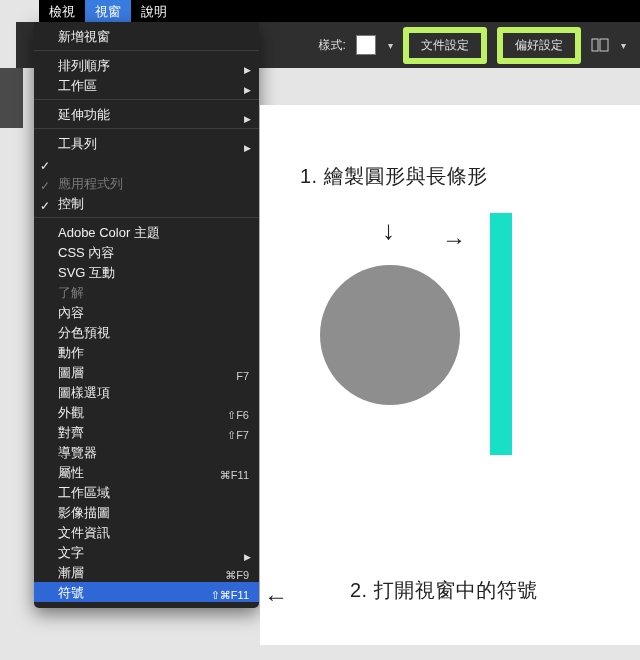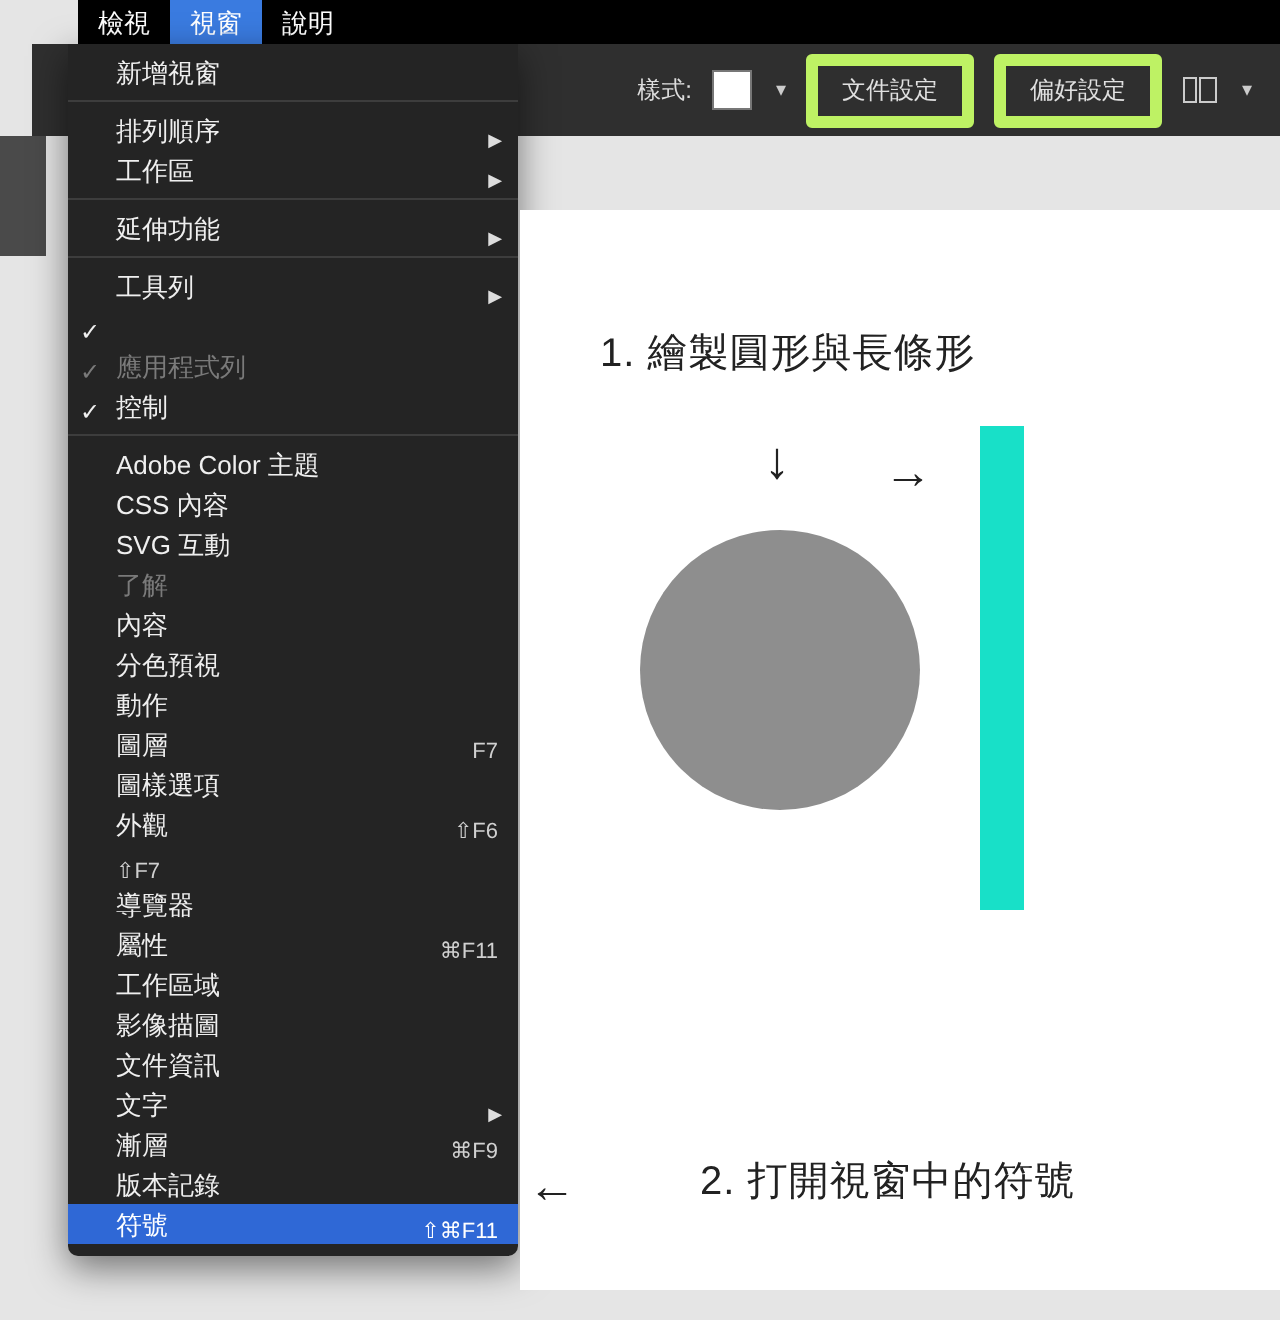--- a/index.html
+++ b/index.html
@@ -252,20 +252,21 @@
       <span class="sc">F7</span>
     </div>
   <div class="mi">
       <span class="label">圖樣選項</span>
     </div>
   <div class="mi">
       <span class="label">外觀</span>
       <span class="sc">⇧F6</span>
     </div>
   <div class="mi">
+      <span class="label">對齊</span>
       <span class="sc">⇧F7</span>
     </div>
   <div class="mi">
       <span class="label">導覽器</span>
     </div>
   <div class="mi">
       <span class="label">屬性</span>
       <span class="sc">⌘F11</span>
     </div>
   <div class="mi">
@@ -276,23 +277,20 @@
     </div>
   <div class="mi">
       <span class="label">文件資訊</span>
     </div>
   <div class="mi sub">
       <span class="label">文字</span>
     </div>
   <div class="mi">
       <span class="label">漸層</span>
       <span class="sc">⌘F9</span>
-    </div>
-  <div class="mi">
-      <span class="label">版本記錄</span>
     </div>
   <div class="mi selected">
       <span class="label">符號</span>
       <span class="sc">⇧⌘F11</span>
     </div>
 
 </div>
 
 <div class="canvas">
   <div class="ann ann1">1. 繪製圓形與長條形</div>

